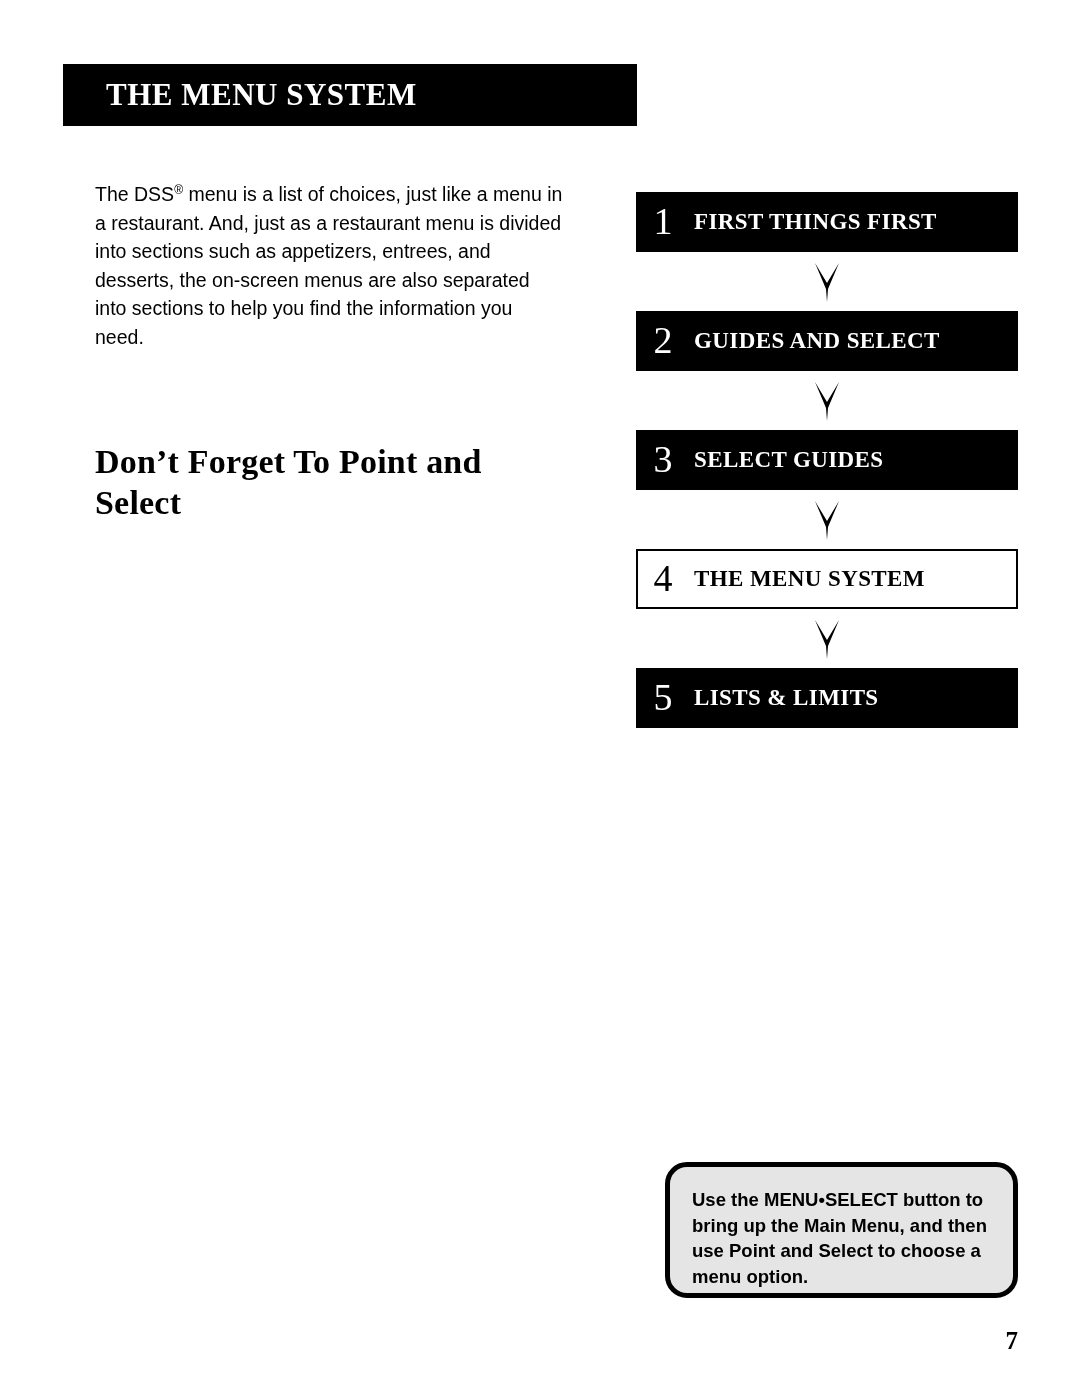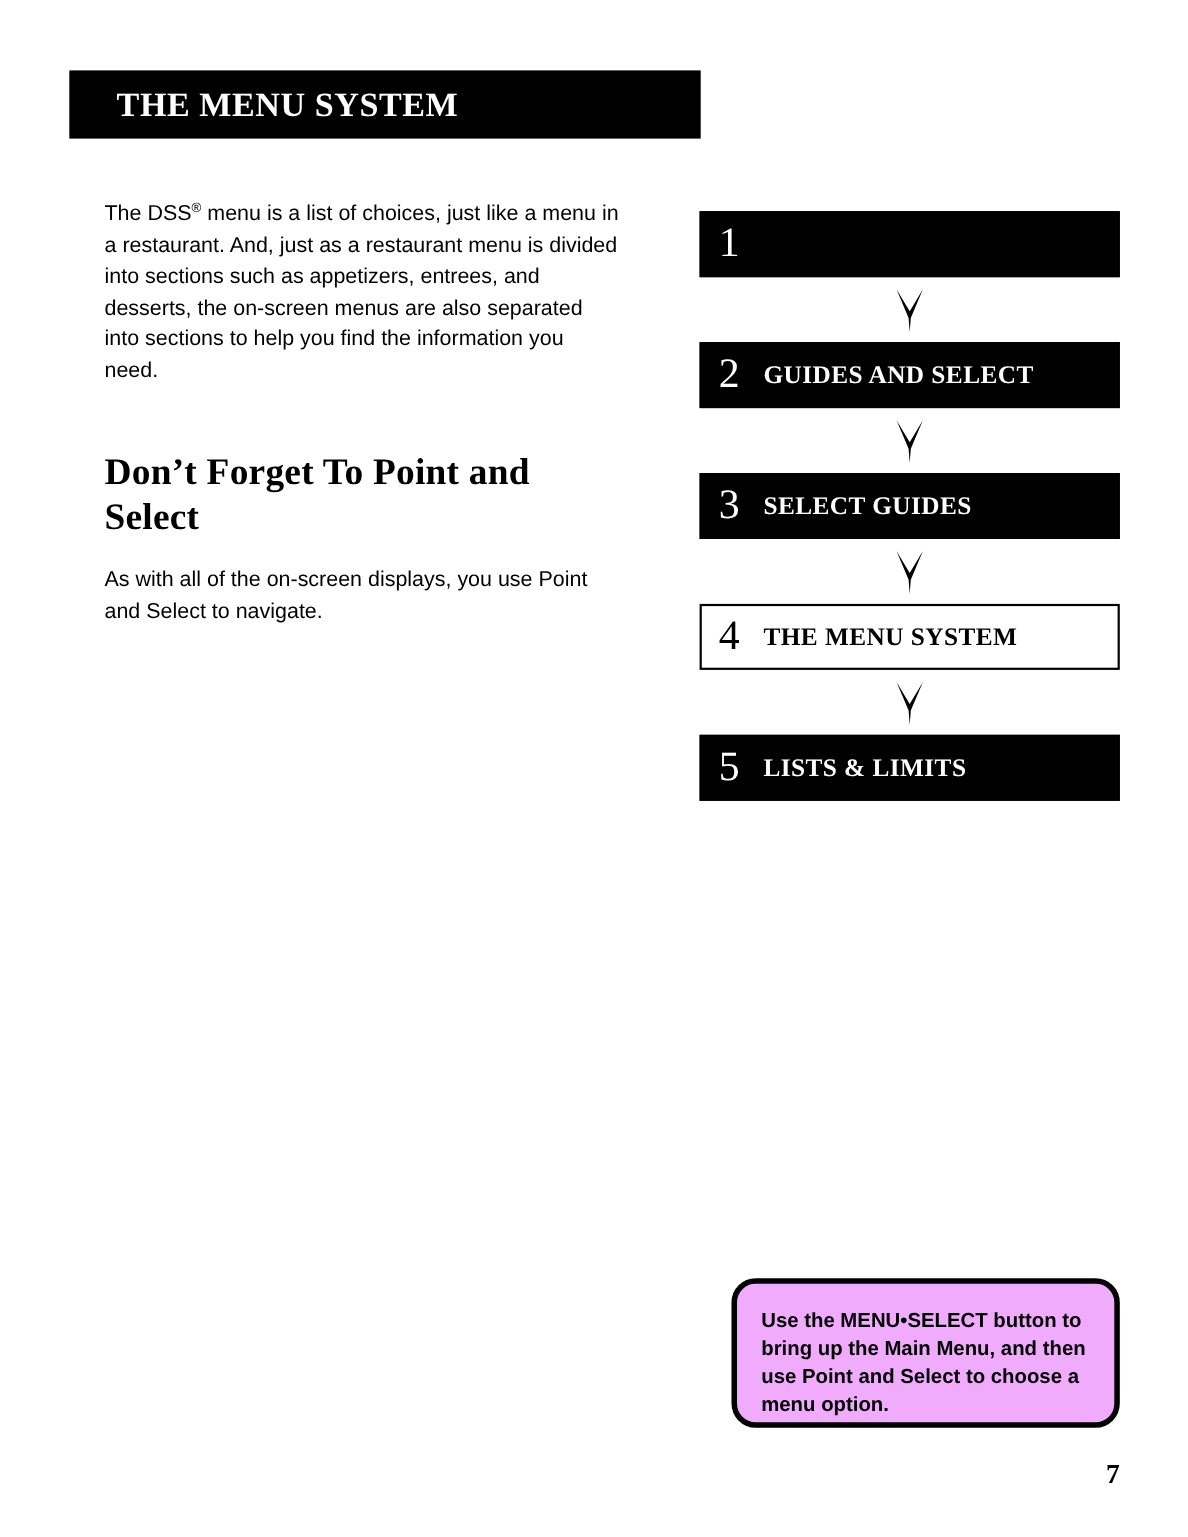--- a/index.html
+++ b/index.html
@@ -56,21 +56,21 @@
     font-size: 19.5px;
     line-height: 28.5px;
     margin: 0;
   }
   .body-text sup {
     font-size: 0.62em;
     vertical-align: super;
     line-height: 0;
   }
   #section-two {
-    margin-top: 58px;
+    margin-top: 90px;
   }
 
   
   #flowchart {
     position: absolute;
     left: 636px;
     top: 192px;
     width: 382px;
   }
   .flow-step {
@@ -119,21 +119,21 @@
   
   #tip-callout {
     position: absolute;
     left: 665px;
     top: 1162px;
     width: 353px;
     height: 136px;
     box-sizing: border-box;
     border: 5px solid #000000;
     border-radius: 22px;
-    background: #f0abfc;
+    background: #e5e5e5;
   }
   #tip-callout .tip-text {
     font-family: "Liberation Sans", sans-serif;
     font-weight: bold;
     font-size: 18.5px;
     line-height: 25.5px;
     margin: 0;
     padding: 20px 22px 0 22px;
   }
 
@@ -155,29 +155,29 @@
 </div>
 
 <div id="left-column">
 
   <div>
     <p class="body-text"><span>The DSS</span><sup>®</sup><span> menu is a list of choices, just like a menu in a restaurant. And, just as a restaurant menu is divided into sections such as appetizers, entrees, and desserts, the on-screen menus are also separated into sections to help you find the information you need.</span></p>
   </div>
 
   <div id="section-two">
     <h2 class="section-heading">Don’t Forget To Point and Select</h2>
-    <p class="body-text">As with all of the on-screen displays, you use Point and Select to navigate.</p>
   </div>
 
 </div>
 
 <div id="flowchart">
 
   <div class="flow-step">
     <span class="step-num">1</span>
+    <span class="step-label">FIRST THINGS FIRST</span>
   </div>
 
   <div class="flow-connector">
     <span>
       <svg width="26" height="40" viewBox="0 0 26 40" aria-hidden="true">
         <path d="M1 1 L12 27 L13 40 L14 27 L25 1 L13 21 Z" fill="#000000"></path>
       </svg>
     </span>
   </div>
 

